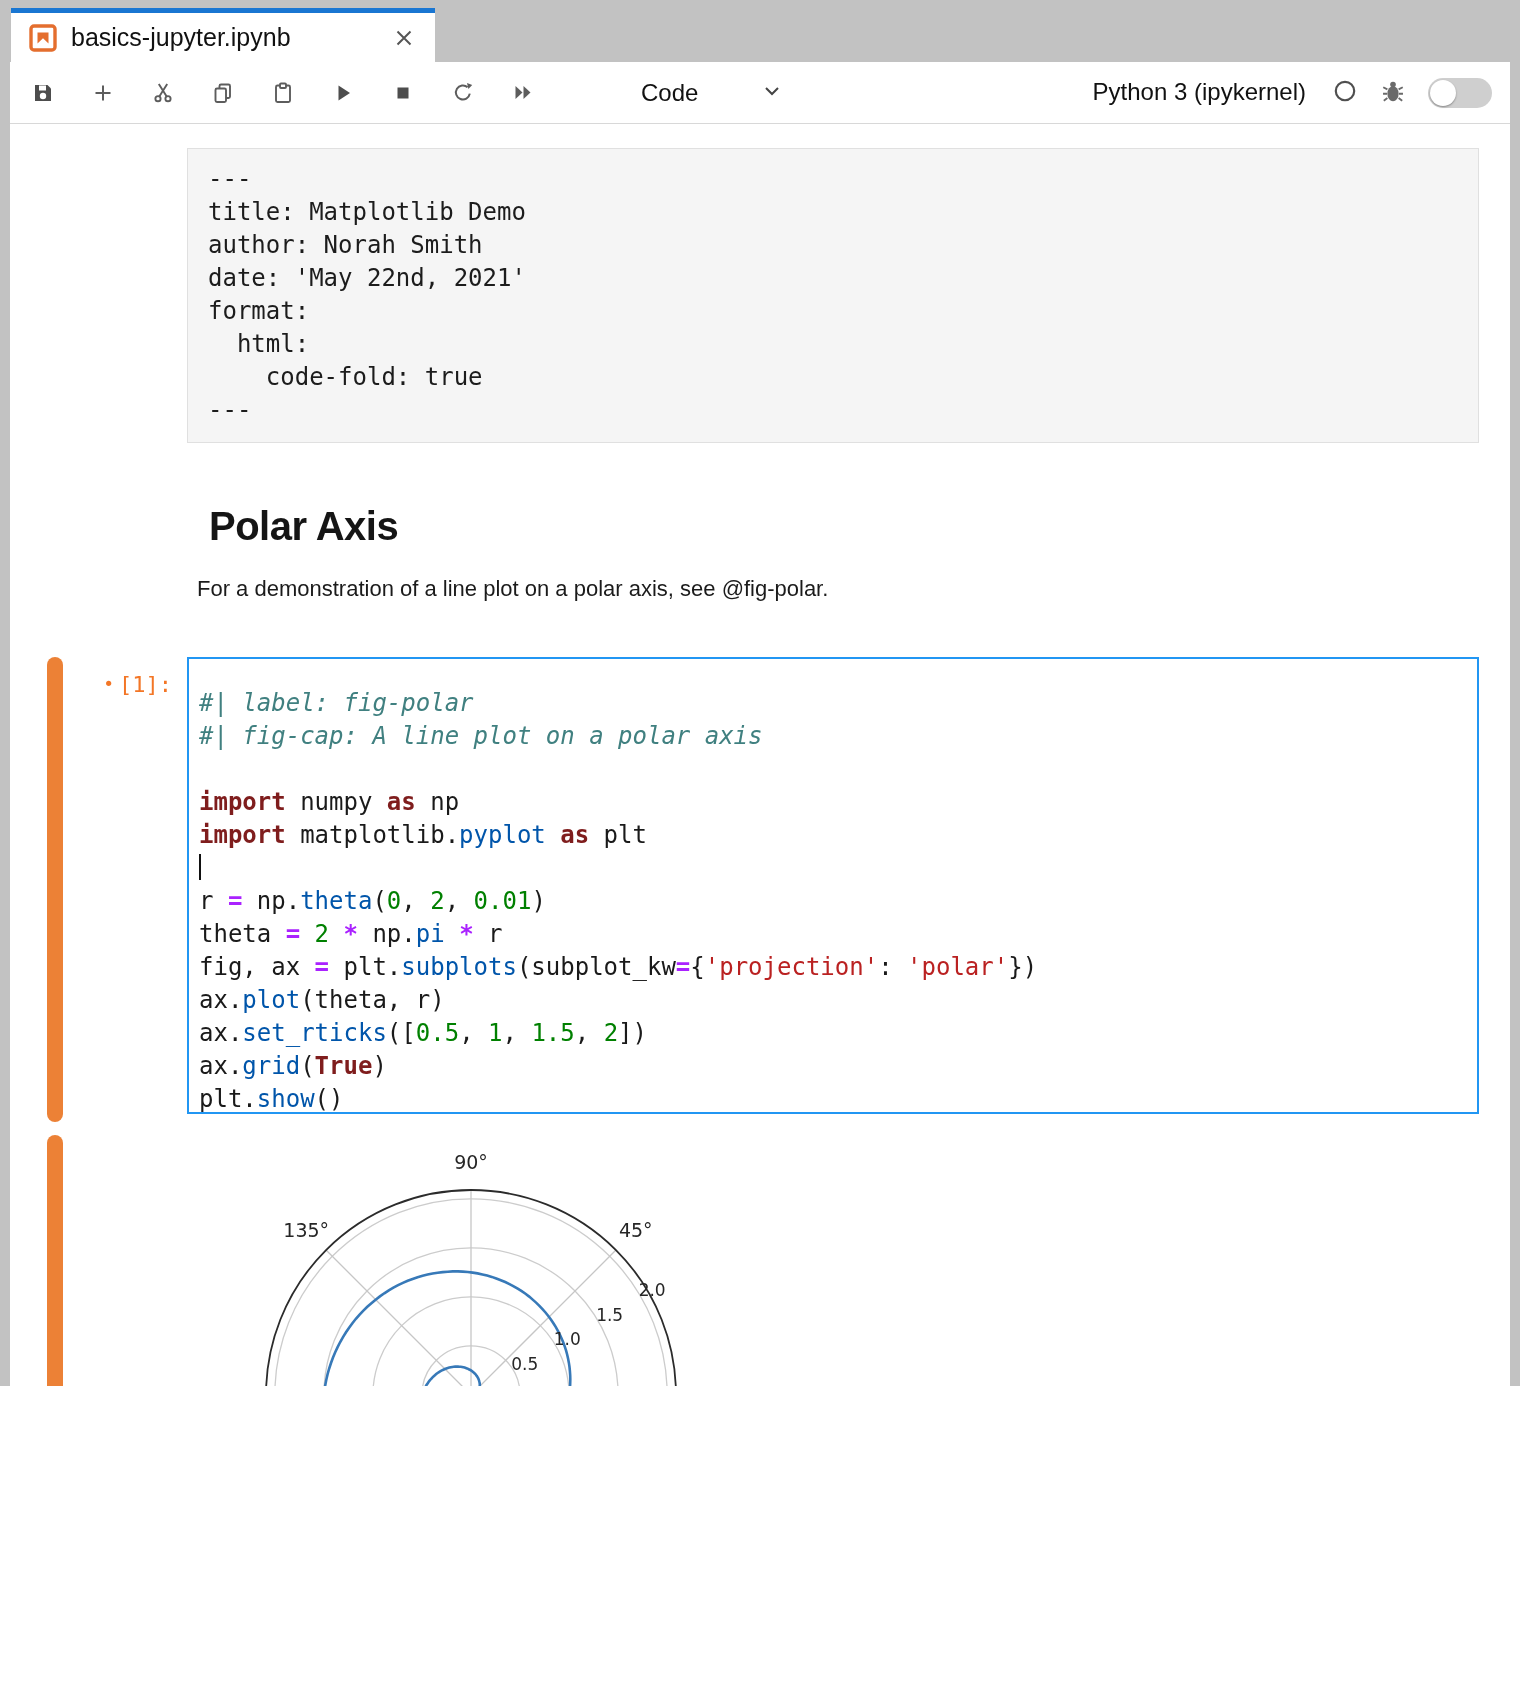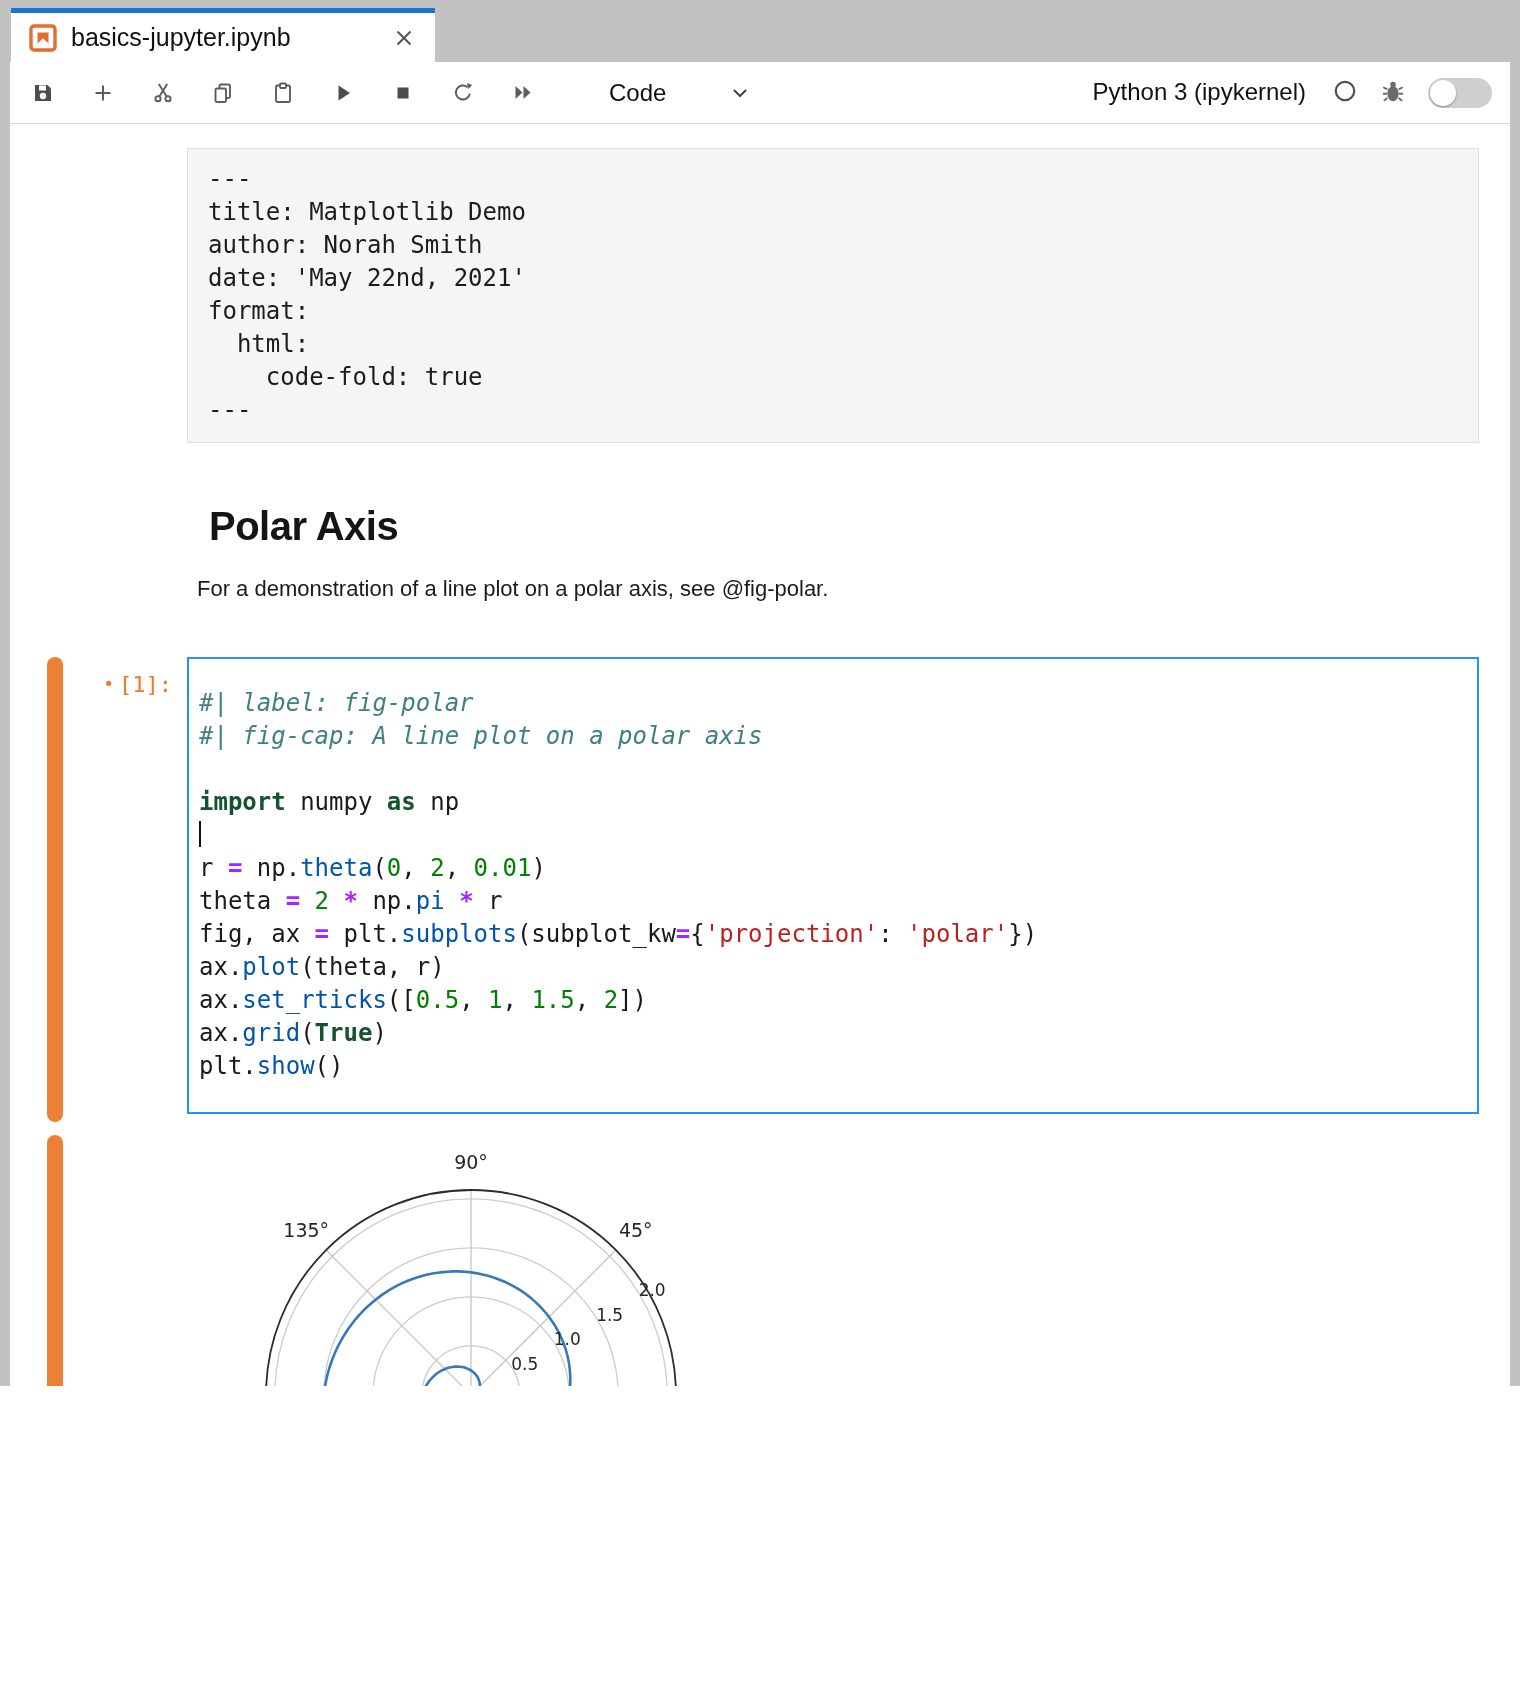--- a/index.html
+++ b/index.html
@@ -12,21 +12,21 @@
        padding:0 16px 0 18px;}
   .tab-title{font-size:25px;color:#111;margin-left:14px;flex:1;white-space:nowrap;}
   .tab-close{width:30px;height:30px;display:flex;align-items:center;justify-content:center;}
 
   
   .toolbar{position:absolute;left:10px;top:62px;width:1500px;height:62px;background:#ffffff;
        border-bottom:1px solid #d8d8d8;box-sizing:border-box;display:flex;align-items:center;
        padding:0 18px 0 21px;}
   .tbtn{width:24px;height:24px;margin-right:36px;display:flex;align-items:center;
        justify-content:center;flex:0 0 auto;cursor:pointer;}
-  .celltype{display:flex;align-items:center;margin-left:38px;cursor:pointer;}
+  .celltype{display:flex;align-items:flex-start;margin-left:70px;cursor:pointer;}
   .celltype-label{font-size:24px;color:#111;}
   .celltype .chev{margin-left:62px;}
   .tb-right{margin-left:auto;display:flex;align-items:flex-start;}
   .kernel-name{font-size:24px;color:#111;margin-right:26px;white-space:nowrap;}
   .kicon{width:26px;height:26px;display:flex;align-items:center;justify-content:center;margin-right:22px;}
   .toggle{width:64px;height:30px;border-radius:15px;background:#cfcfcf;position:relative;cursor:pointer;}
   .toggle .knob{position:absolute;left:2px;top:2px;width:26px;height:26px;border-radius:50%;
        background:#ffffff;box-shadow:0 1px 2px rgba(0,0,0,.35);}
 
   
@@ -48,21 +48,21 @@
 
   .prompt{position:absolute;left:50px;top:548px;width:112px;text-align:right;
        font-family:"DejaVu Sans Mono",monospace;font-size:22px;color:#f37626;white-space:nowrap;}
   .prompt .dot{font-size:18px;vertical-align:2px;margin-right:5px;}
 
   .codecell{position:absolute;left:177px;top:533px;width:1292px;height:457px;background:#ffffff;
        border:2px solid #2196f3;box-sizing:border-box;padding:28px 10px;
        font-family:"DejaVu Sans Mono",monospace;font-size:24px;line-height:33px;}
   .codecell .line{height:33px;white-space:pre;}
   .tok-cm{color:#408080;font-style:italic;}
-  .tok-kw{color:#14532d;font-weight:bold;}
+  .tok-kw{color:#7f1d1d;font-weight:bold;}
   .tok-fn{color:#0055aa;}
   .tok-num{color:#008000;}
   .tok-op{color:#aa22ff;font-weight:bold;}
   .tok-str{color:#ba2121;}
   .tok-pl{color:#1a1a1a;}
   .caret{display:inline-block;width:2px;height:26px;background:#111;vertical-align:-4px;}
 
   .plot-svg{position:absolute;left:211px;top:1001px;}
   .plot-svg text{font-family:"DejaVu Sans",sans-serif;fill:#262626;}
 </style>
@@ -183,20 +183,21 @@
     <div class="collapser input"></div>
     <div class="collapser output"></div>
 
     <div class="prompt"><span class="dot">•</span><span>[1]:</span></div>
 
     <div class="codecell" id="codecell">
         <div class="line"><span class="tok-cm">#| label: fig-polar</span></div>
         <div class="line"><span class="tok-cm">#| fig-cap: A line plot on a polar axis</span></div>
         <div class="line"></div>
         <div class="line"><span class="tok-kw">import</span><span class="tok-pl"> numpy </span><span class="tok-kw">as</span><span class="tok-pl"> np</span></div>
+        <div class="line"><span class="tok-kw">import</span><span class="tok-pl"> matplotlib.</span><span class="tok-fn">pyplot</span><span class="tok-pl"> </span><span class="tok-kw">as</span><span class="tok-pl"> plt</span></div>
         <div class="line"><span class="caret"></span></div>
         <div class="line"><span class="tok-pl">r </span><span class="tok-op">=</span><span class="tok-pl"> np.</span><span class="tok-fn">theta</span><span class="tok-pl">(</span><span class="tok-num">0</span><span class="tok-pl">, </span><span class="tok-num">2</span><span class="tok-pl">, </span><span class="tok-num">0.01</span><span class="tok-pl">)</span></div>
         <div class="line"><span class="tok-pl">theta </span><span class="tok-op">=</span><span class="tok-pl"> </span><span class="tok-num">2</span><span class="tok-pl"> </span><span class="tok-op">*</span><span class="tok-pl"> np.</span><span class="tok-fn">pi</span><span class="tok-pl"> </span><span class="tok-op">*</span><span class="tok-pl"> r</span></div>
         <div class="line"><span class="tok-pl">fig, ax </span><span class="tok-op">=</span><span class="tok-pl"> plt.</span><span class="tok-fn">subplots</span><span class="tok-pl">(subplot_kw</span><span class="tok-op">=</span><span class="tok-pl">{</span><span class="tok-str">'projection'</span><span class="tok-pl">: </span><span class="tok-str">'polar'</span><span class="tok-pl">})</span></div>
         <div class="line"><span class="tok-pl">ax.</span><span class="tok-fn">plot</span><span class="tok-pl">(theta, r)</span></div>
         <div class="line"><span class="tok-pl">ax.</span><span class="tok-fn">set_rticks</span><span class="tok-pl">([</span><span class="tok-num">0.5</span><span class="tok-pl">, </span><span class="tok-num">1</span><span class="tok-pl">, </span><span class="tok-num">1.5</span><span class="tok-pl">, </span><span class="tok-num">2</span><span class="tok-pl">])</span></div>
         <div class="line"><span class="tok-pl">ax.</span><span class="tok-fn">grid</span><span class="tok-pl">(</span><span class="tok-kw">True</span><span class="tok-pl">)</span></div>
         <div class="line"><span class="tok-pl">plt.</span><span class="tok-fn">show</span><span class="tok-pl">()</span></div>
       </div>
 

